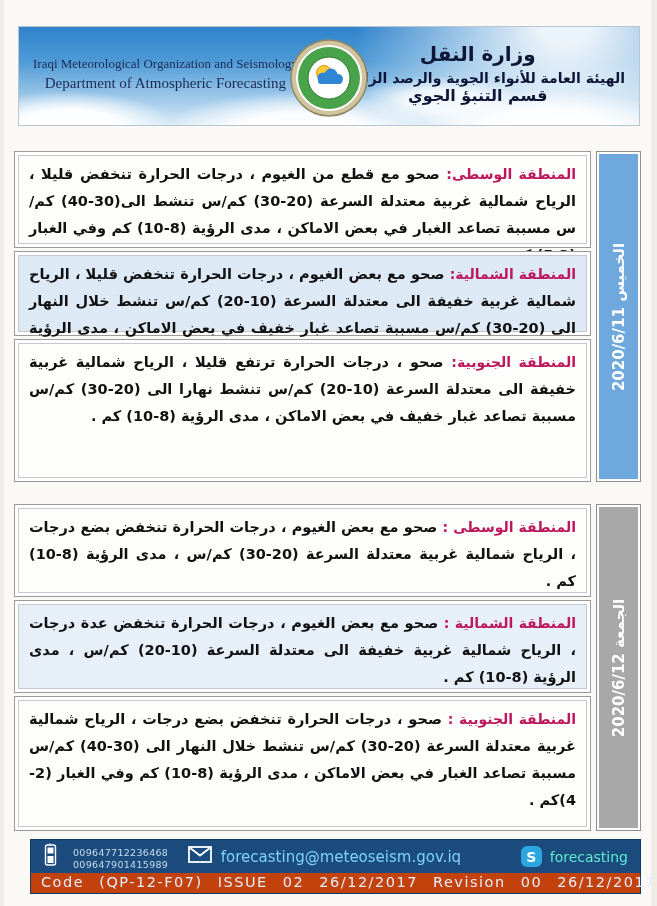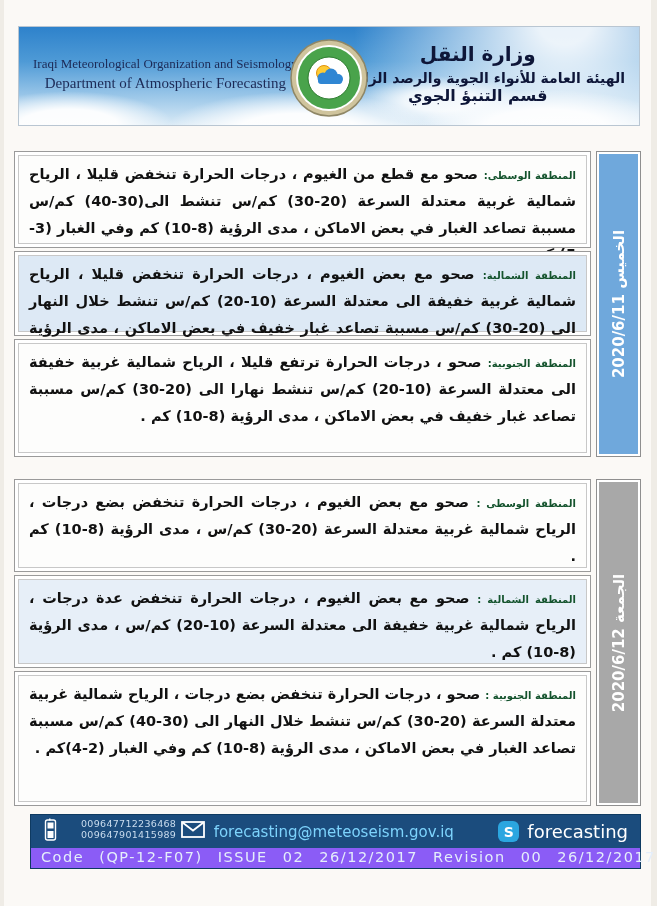--- a/index.html
+++ b/index.html
@@ -51,21 +51,21 @@
     padding:9px 14px 6px 14px;
     direction:rtl;
     text-align:justify;
     font-size:14.5px;
     font-weight:bold;
     line-height:1.85;
     color:#111111;
   }
   .block.tint { background:#dde9f5; }
   .block.tint2 { background:#e7eff8; }
-  .region { color:#14532d; font-size:10px; }
+  .region { color:#be185d; font-size:14px; }
   .daybar {
     width:45px;
     border:1px solid #8f8f8f;
     box-shadow: inset 0 0 0 2px #ffffff;
     position:relative;
   }
   .daybar.blue { background:#6fa8dc; }
   .daybar.gray { background:#a8a8a8; }
   .daybar .vlabel {
     position:absolute; top:50%; left:50%;
@@ -75,34 +75,34 @@
     direction:rtl; letter-spacing:.5px;
   }
 
   
   .footer {
     margin:8px 16px 0 30px;
     border:1px solid #0e3a61;
     background:#1b4c7d;
   }
   .footer-top { display:flex; align-items:center; height:33px; padding:0 12px; }
-  .phone-group { display:flex; align-items:flex-start; gap:23px; }
+  .phone-group { display:flex; align-items:flex-end; gap:15px; }
   .phone-nums { display:flex; flex-direction:column; line-height:1.25; }
   .phone-nums span { color:#c9dcee; font-size:9.5px; letter-spacing:.3px; }
   .email-group { display:flex; align-items:center; gap:9px; margin:0 auto; transform:translateX(-20px); }
   .email-text { color:#7dd3fc; font-size:15px; }
   .skype-group { display:flex; align-items:center; gap:8px; }
   .skype-badge {
     width:21px; height:21px; border-radius:6px;
     background:#2ba6e0; color:#ffffff; font-weight:bold; font-size:14px;
     display:flex; align-items:center; justify-content:center;
   }
-  .skype-text { color:#ffffff; font-size:18px; }
+  .skype-text { color:#5eead4; font-size:14px; }
   .footer-code {
-    background:#8b5cf6;
+    background:#c2410c;
     color:#e4eefb;
     font-size:14.5px;
     padding:1px 10px 3px 10px;
     letter-spacing:1.5px;
     word-spacing:9px;
     white-space:nowrap;
   }
 </style>
 </head>
 <body>
@@ -139,21 +139,21 @@
   <div class="section">
     <div class="blocks">
       <div class="block" style="height:97px">
         <span class="region">المنطقة الوسطى:</span>
         <span>صحو مع قطع من الغيوم  ، درجات الحرارة تنخفض قليلا ، الرياح شمالية غربية معتدلة السرعة (20-30) كم/س تنشط الى(30-40) كم/س مسببة تصاعد الغبار في بعض الاماكن ، مدى الرؤية (8-10) كم وفي الغبار (3-5) كم .</span>
       </div>
       <div class="block tint" style="height:85px">
         <span class="region">المنطقة الشمالية:</span>
         <span>صحو مع بعض الغيوم ، درجات الحرارة تنخفض قليلا ، الرياح شمالية غربية خفيفة الى معتدلة السرعة (10-20) كم/س تنشط خلال النهار الى (20-30) كم/س مسببة تصاعد غبار خفيف في بعض الاماكن  ، مدى الرؤية (8-10) كم وفي الغبار (5-7) كم .</span>
       </div>
-      <div class="block" style="height:118px">
+      <div class="block" style="height:143px">
         <span class="region">المنطقة الجنوبية:</span>
         <span>صحو ، درجات الحرارة ترتفع قليلا ،  الرياح شمالية غربية خفيفة الى معتدلة السرعة (10-20) كم/س تنشط  نهارا الى (20-30) كم/س مسببة تصاعد غبار خفيف في بعض الاماكن ، مدى الرؤية (8-10) كم .</span>
       </div>
     </div>
     <div class="daybar blue">
       <div class="vlabel">الخميس  2020/6/11</div>
     </div>
   </div>
 
   <div class="section" style="margin-top:22px">

